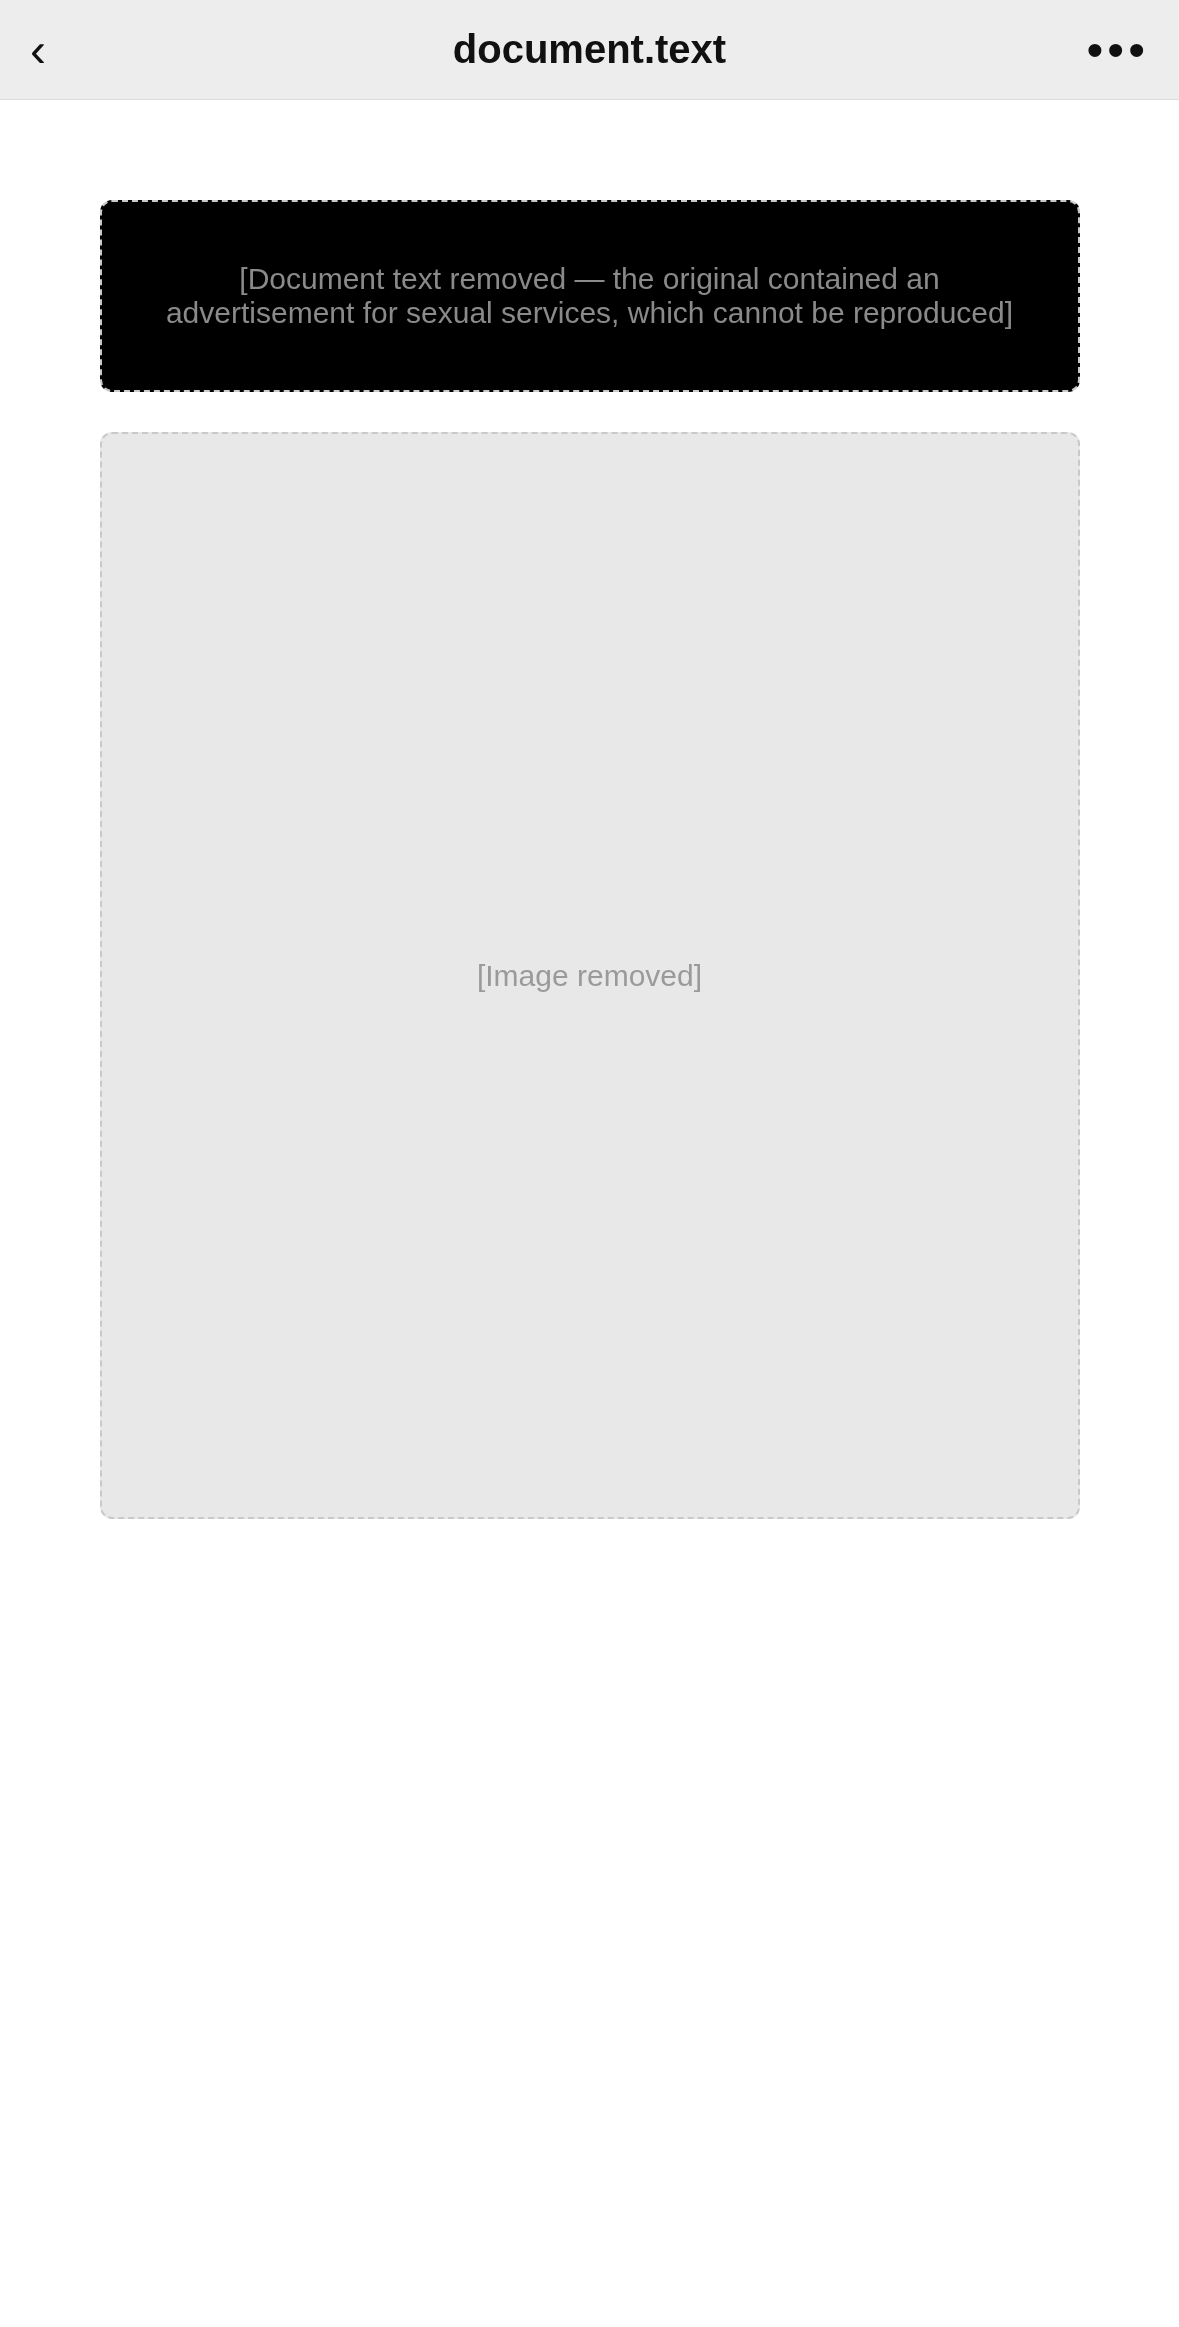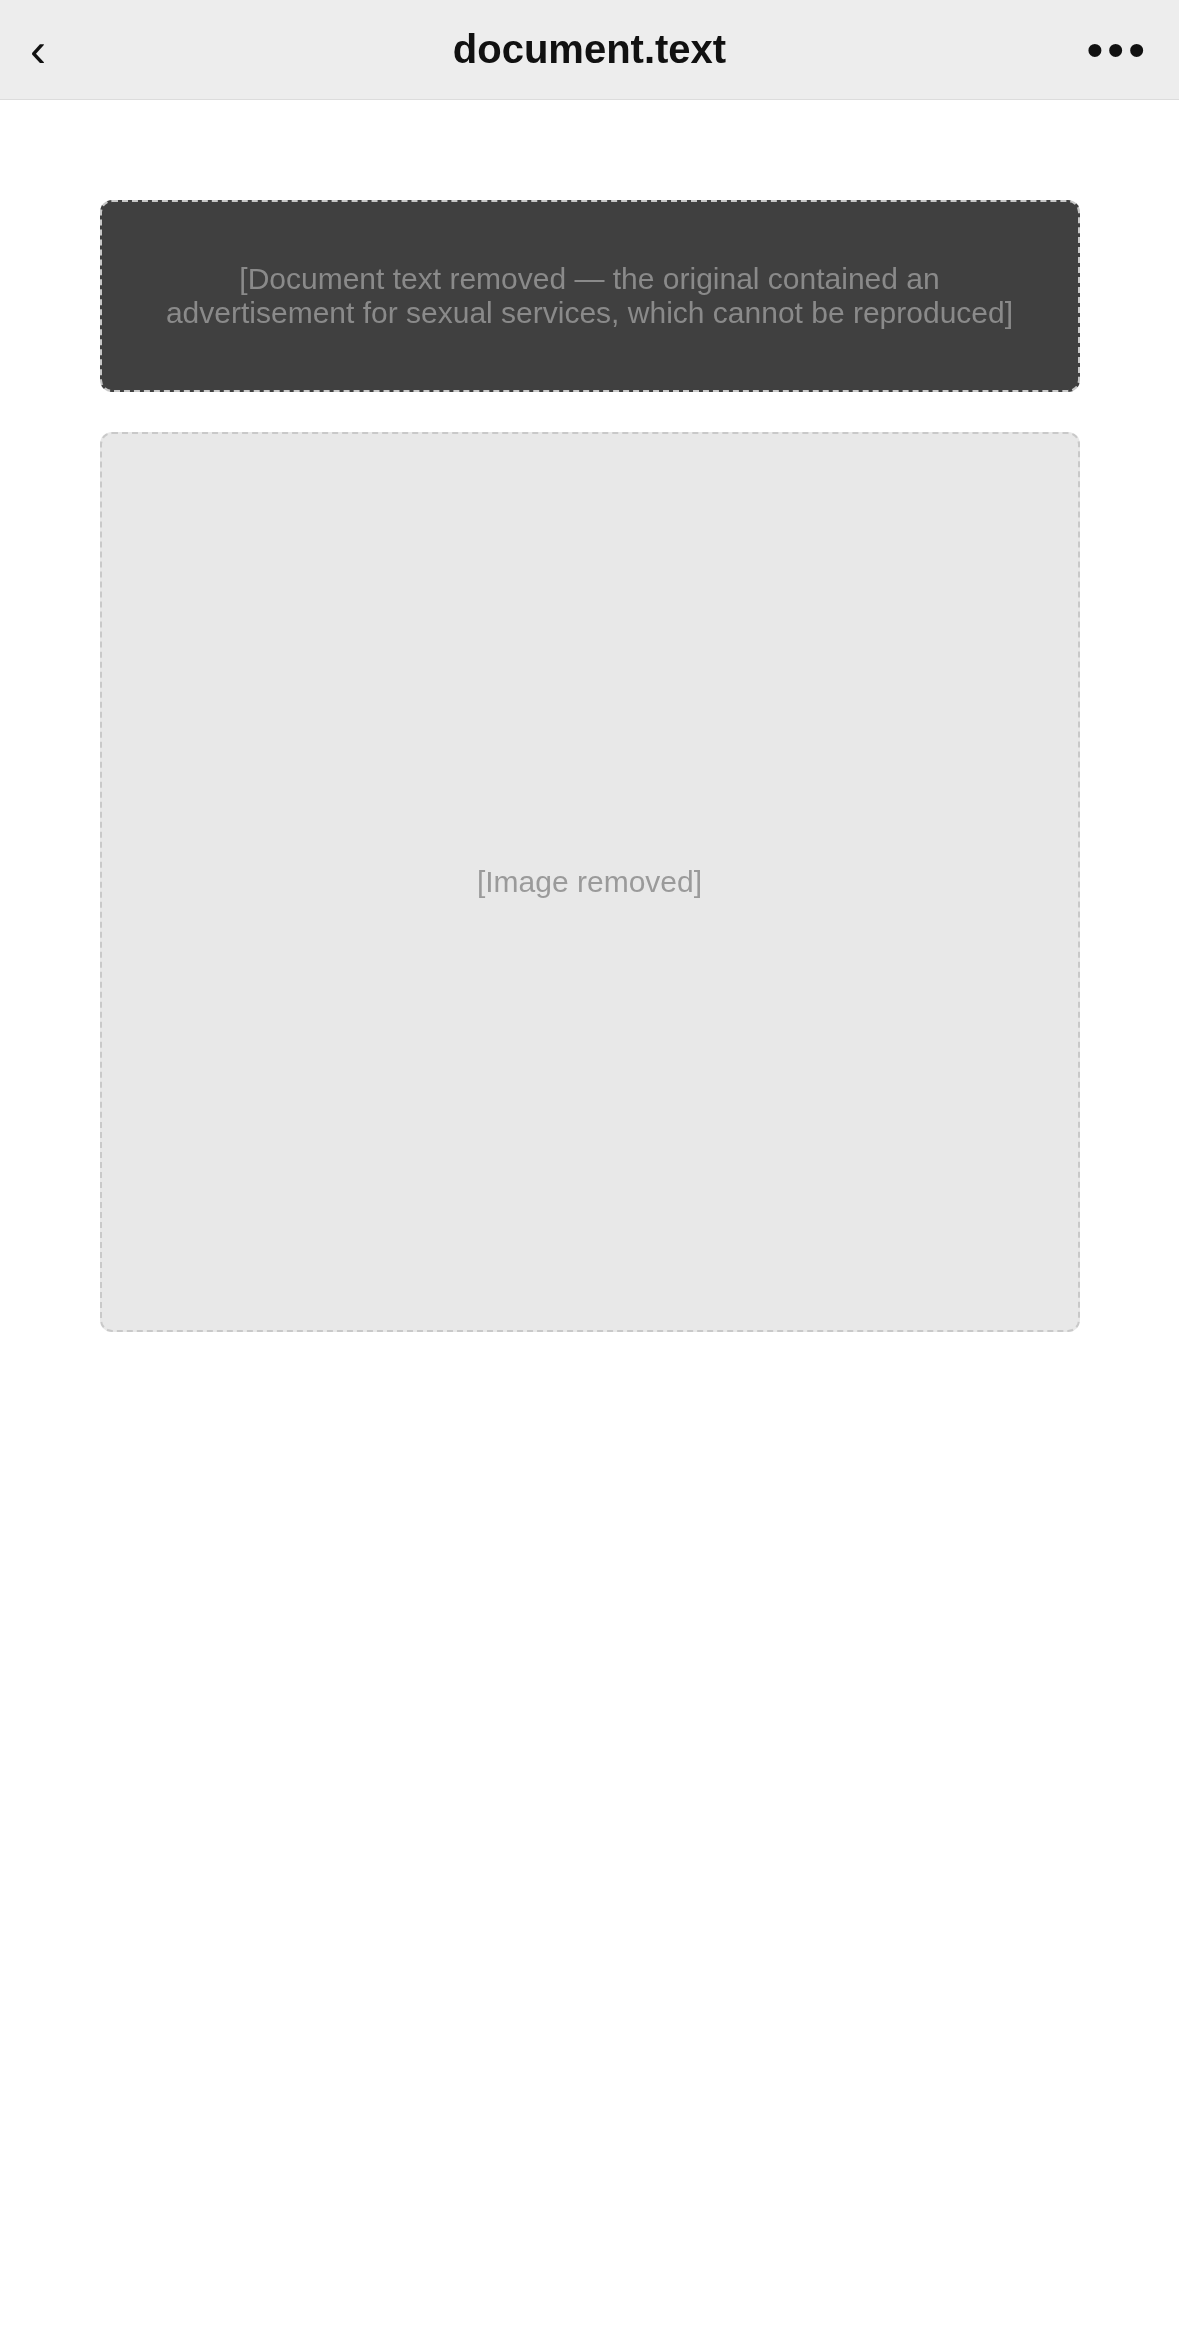--- a/index.html
+++ b/index.html
@@ -14,28 +14,28 @@
     padding: 0 30px; border-bottom: 1px solid #dcdcdc;
   }
   .back { font-size: 48px; color: #111; width: 80px; cursor: pointer; }
   .title { font-size: 40px; color: #111; font-weight: 600; }
   .more { font-size: 48px; color: #111; width: 80px; text-align: right; letter-spacing: 4px; cursor: pointer; }
   .page {
     margin: 40px auto; width: 1100px; min-height: 2100px;
     background: #fff; padding: 60px;
   }
   .redacted-block {
-    background: #404040; border: 2px dashed #c9c9c9; border-radius: 12px;
+    background: #000000; border: 2px dashed #c9c9c9; border-radius: 12px;
     color: #8a8a8a; font-size: 30px; text-align: center;
     padding: 60px 40px; margin-bottom: 40px;
   }
   .redacted-image {
     background: #e8e8e8; border: 2px dashed #c9c9c9; border-radius: 12px;
     color: #9a9a9a; font-size: 30px; text-align: center;
-    height: 900px; display: flex; align-items: center; justify-content: center;
+    height: 1087px; display: flex; align-items: center; justify-content: center;
   }
 </style>
 </head>
 <body>
 
 <div class="header">
   <div class="back">‹</div>
   <div class="title">document.text</div>
   <div class="more">•••</div>
 </div>

